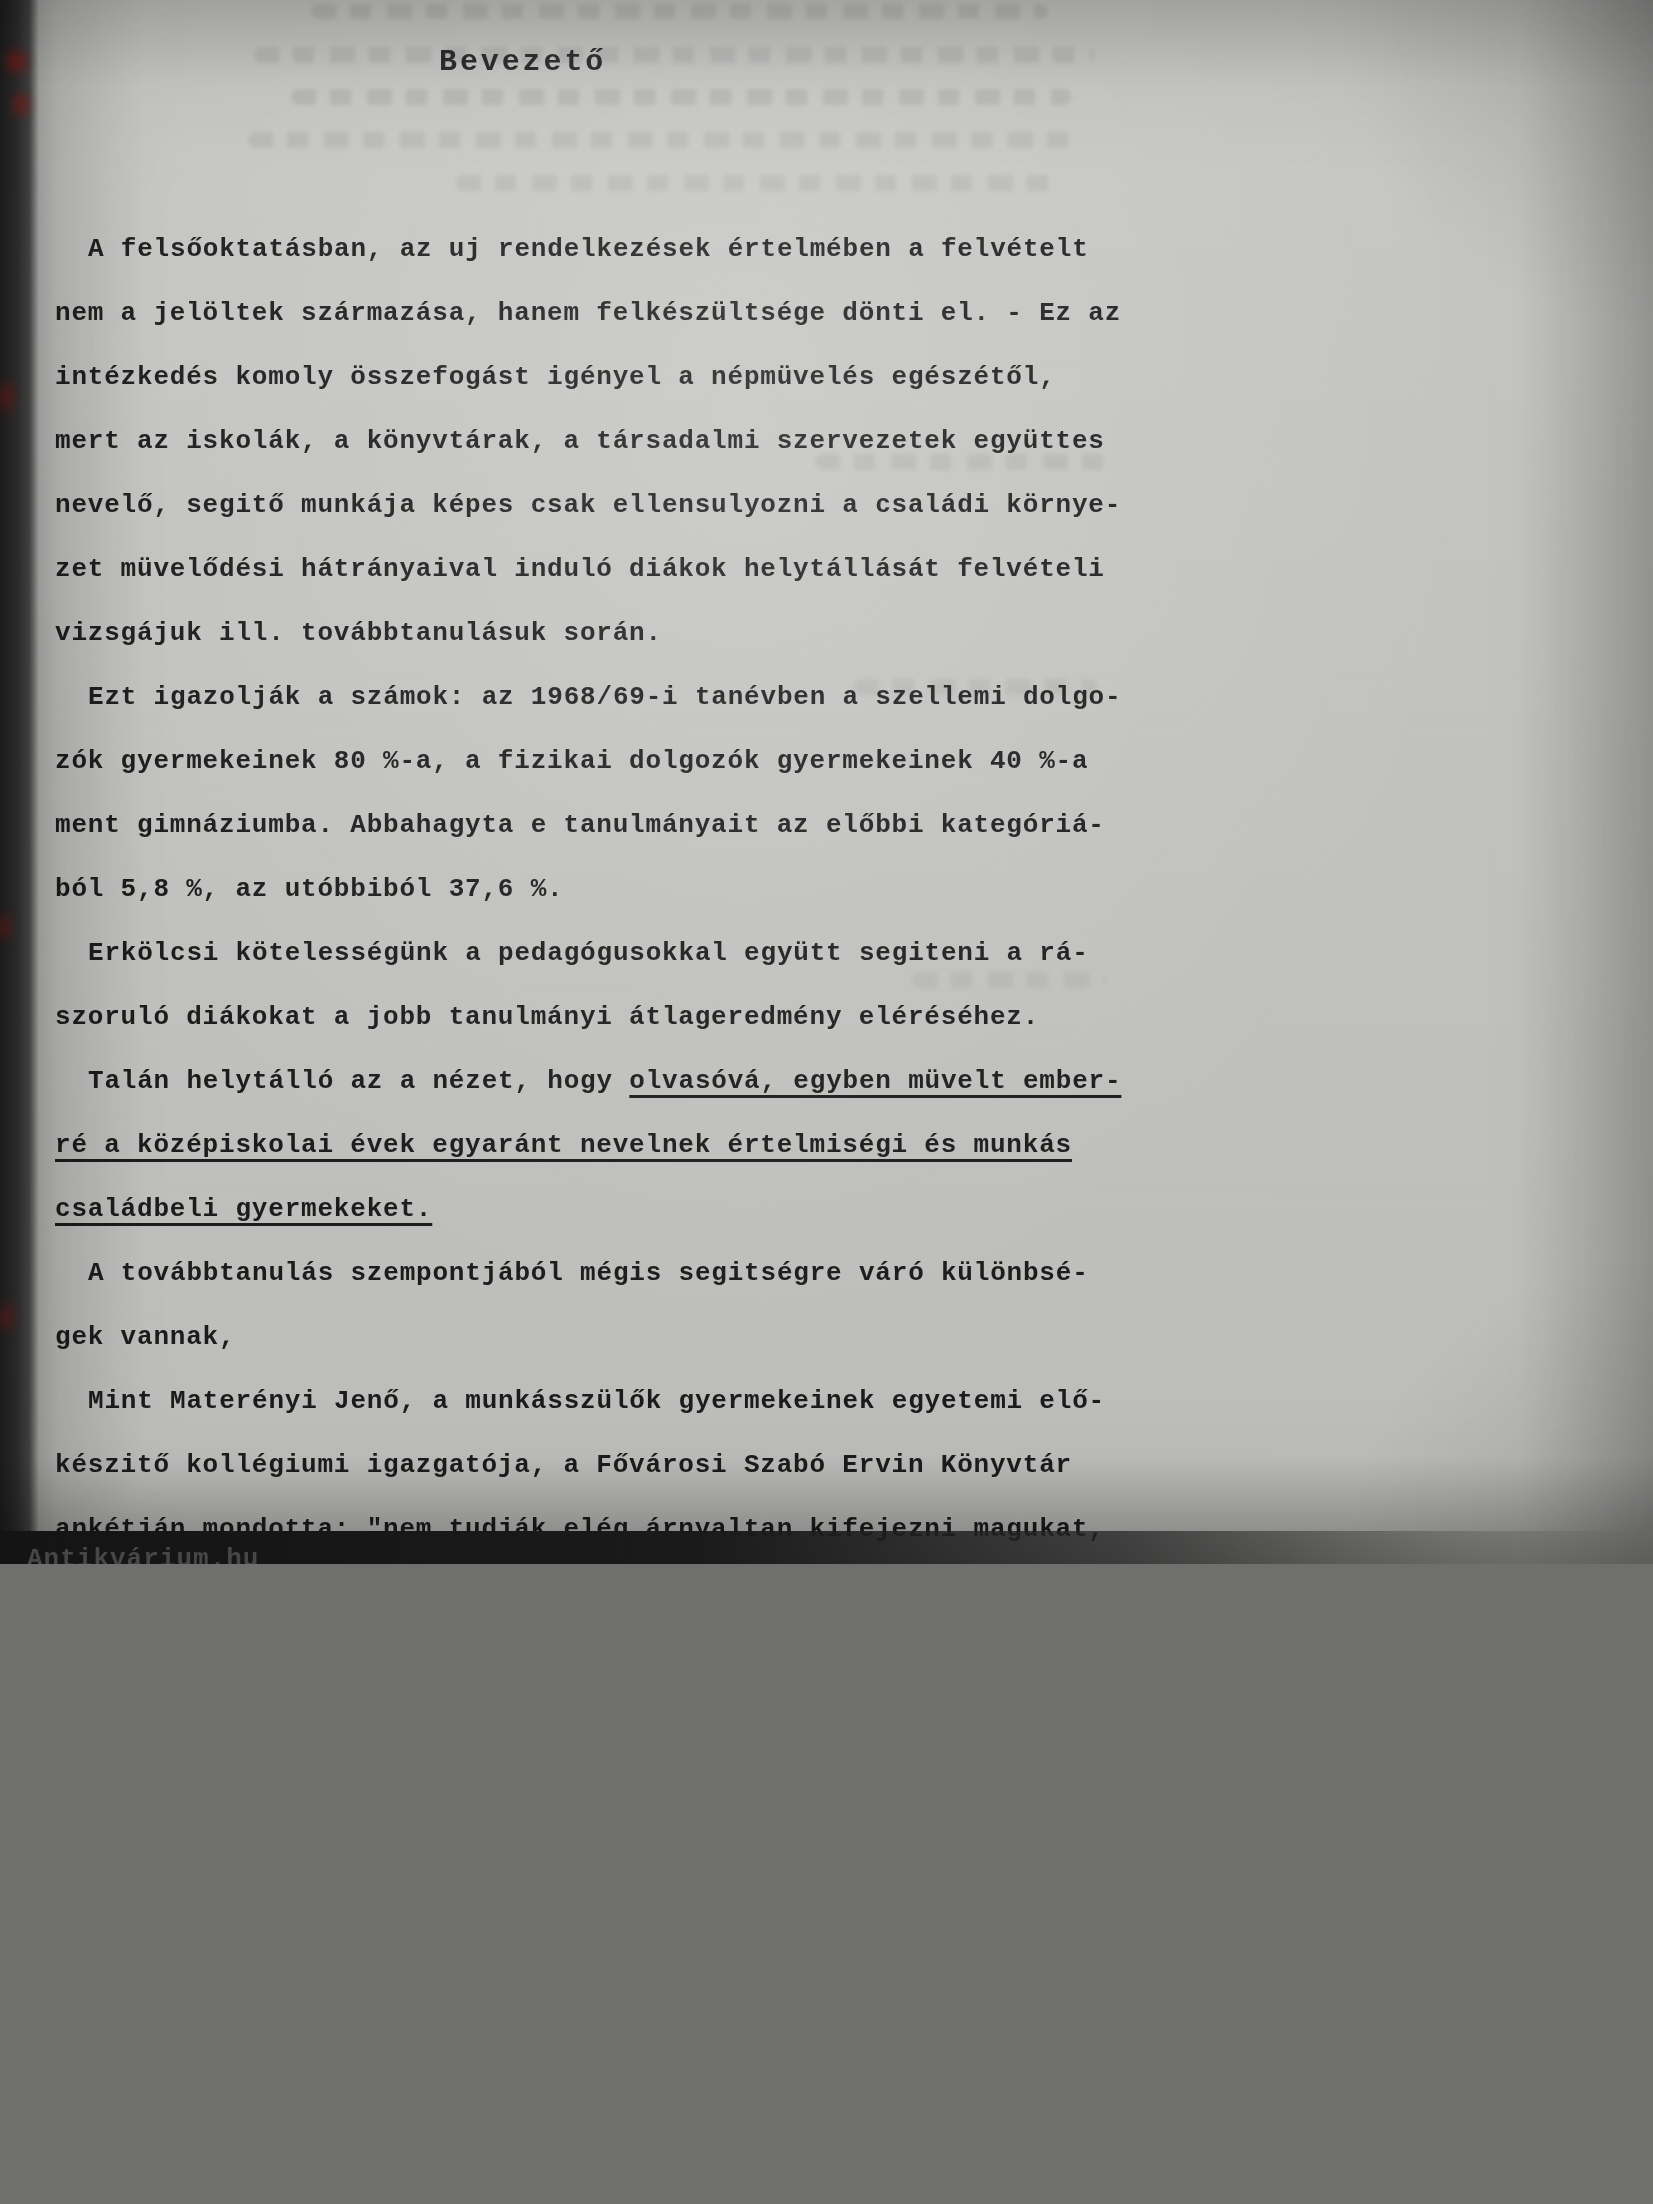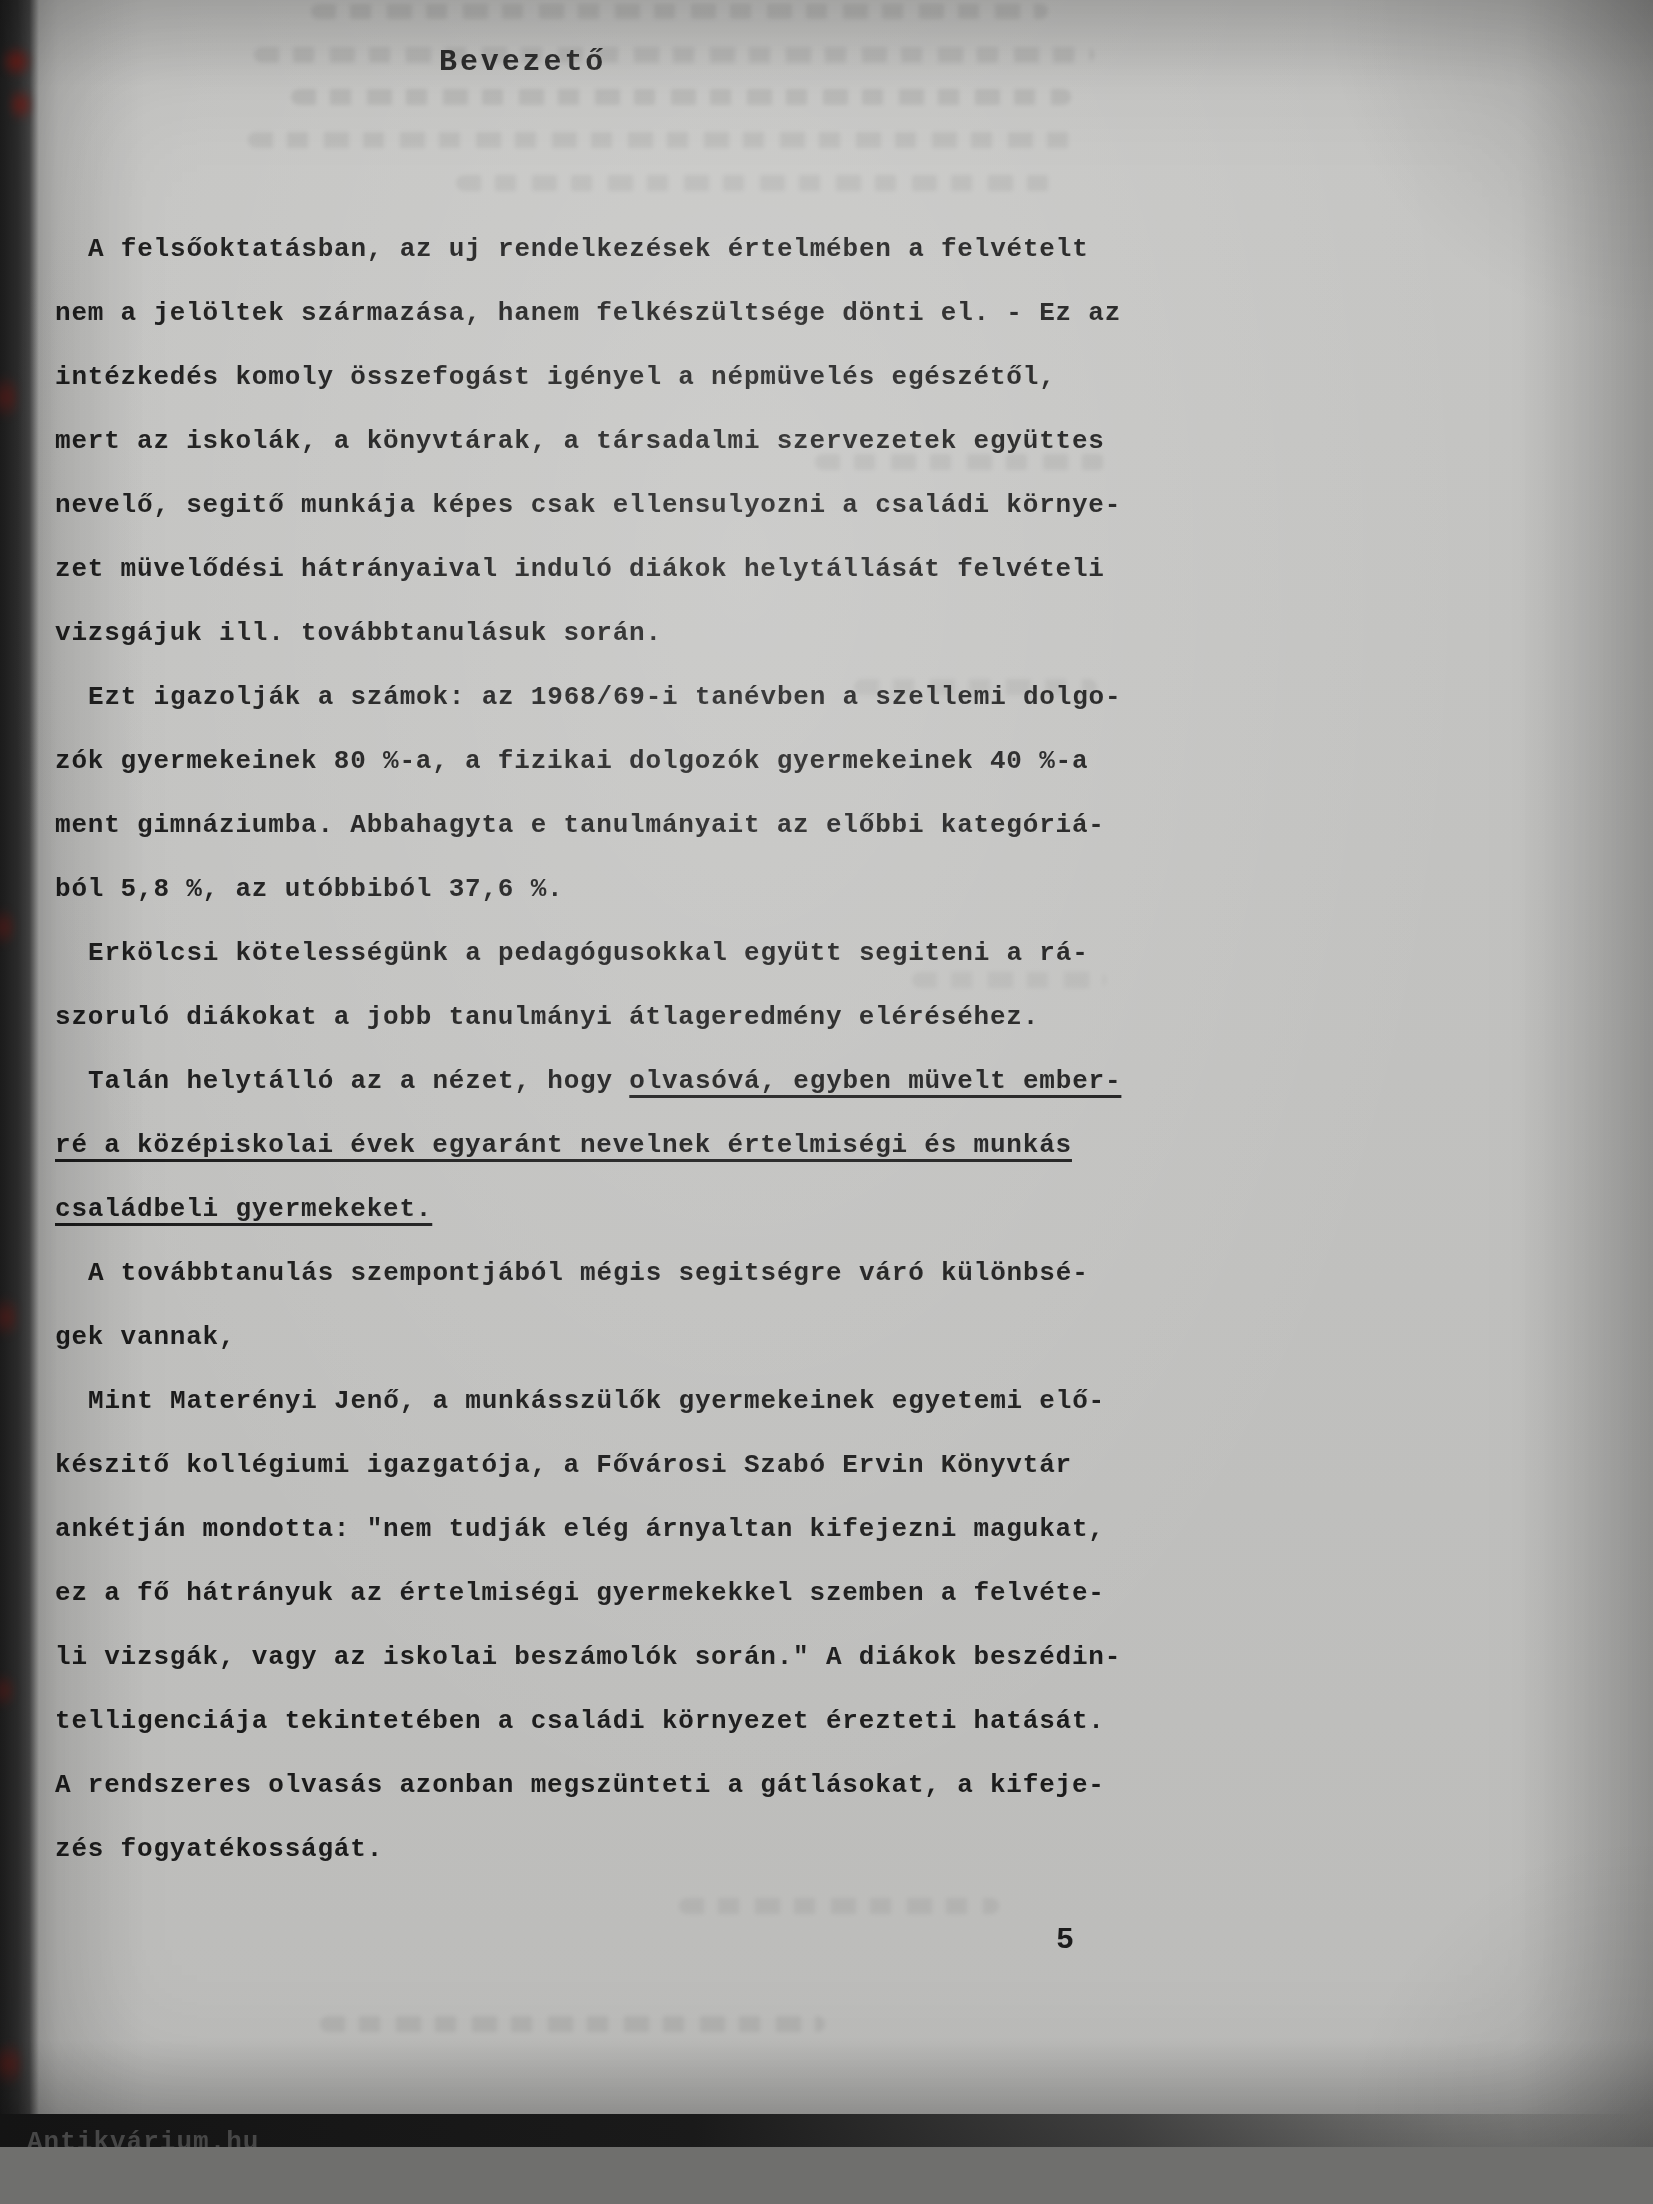--- a/index.html
+++ b/index.html
@@ -1,20 +1,20 @@
 <!DOCTYPE html>
 <html lang="hu"><head>
 <meta charset="utf-8">
 <style>
   * { box-sizing: border-box; }
   html, body { margin: 0; padding: 0; background: #6f6f6d; }
   .page {
     position: relative;
     width: 1654px;
-    height: 2147px;
+    height: 1564px;
     margin: 0 auto;
     background: linear-gradient(to bottom, #c6c6c4 0%, #c2c2c0 40%, #bcbcba 100%);
     overflow: hidden;
     font-family: "Liberation Mono", "DejaVu Sans Mono", monospace;
     padding-left: 16px;
   }
   
   .paper-shading {
     position: absolute; inset: 0; pointer-events: none;
     background:

